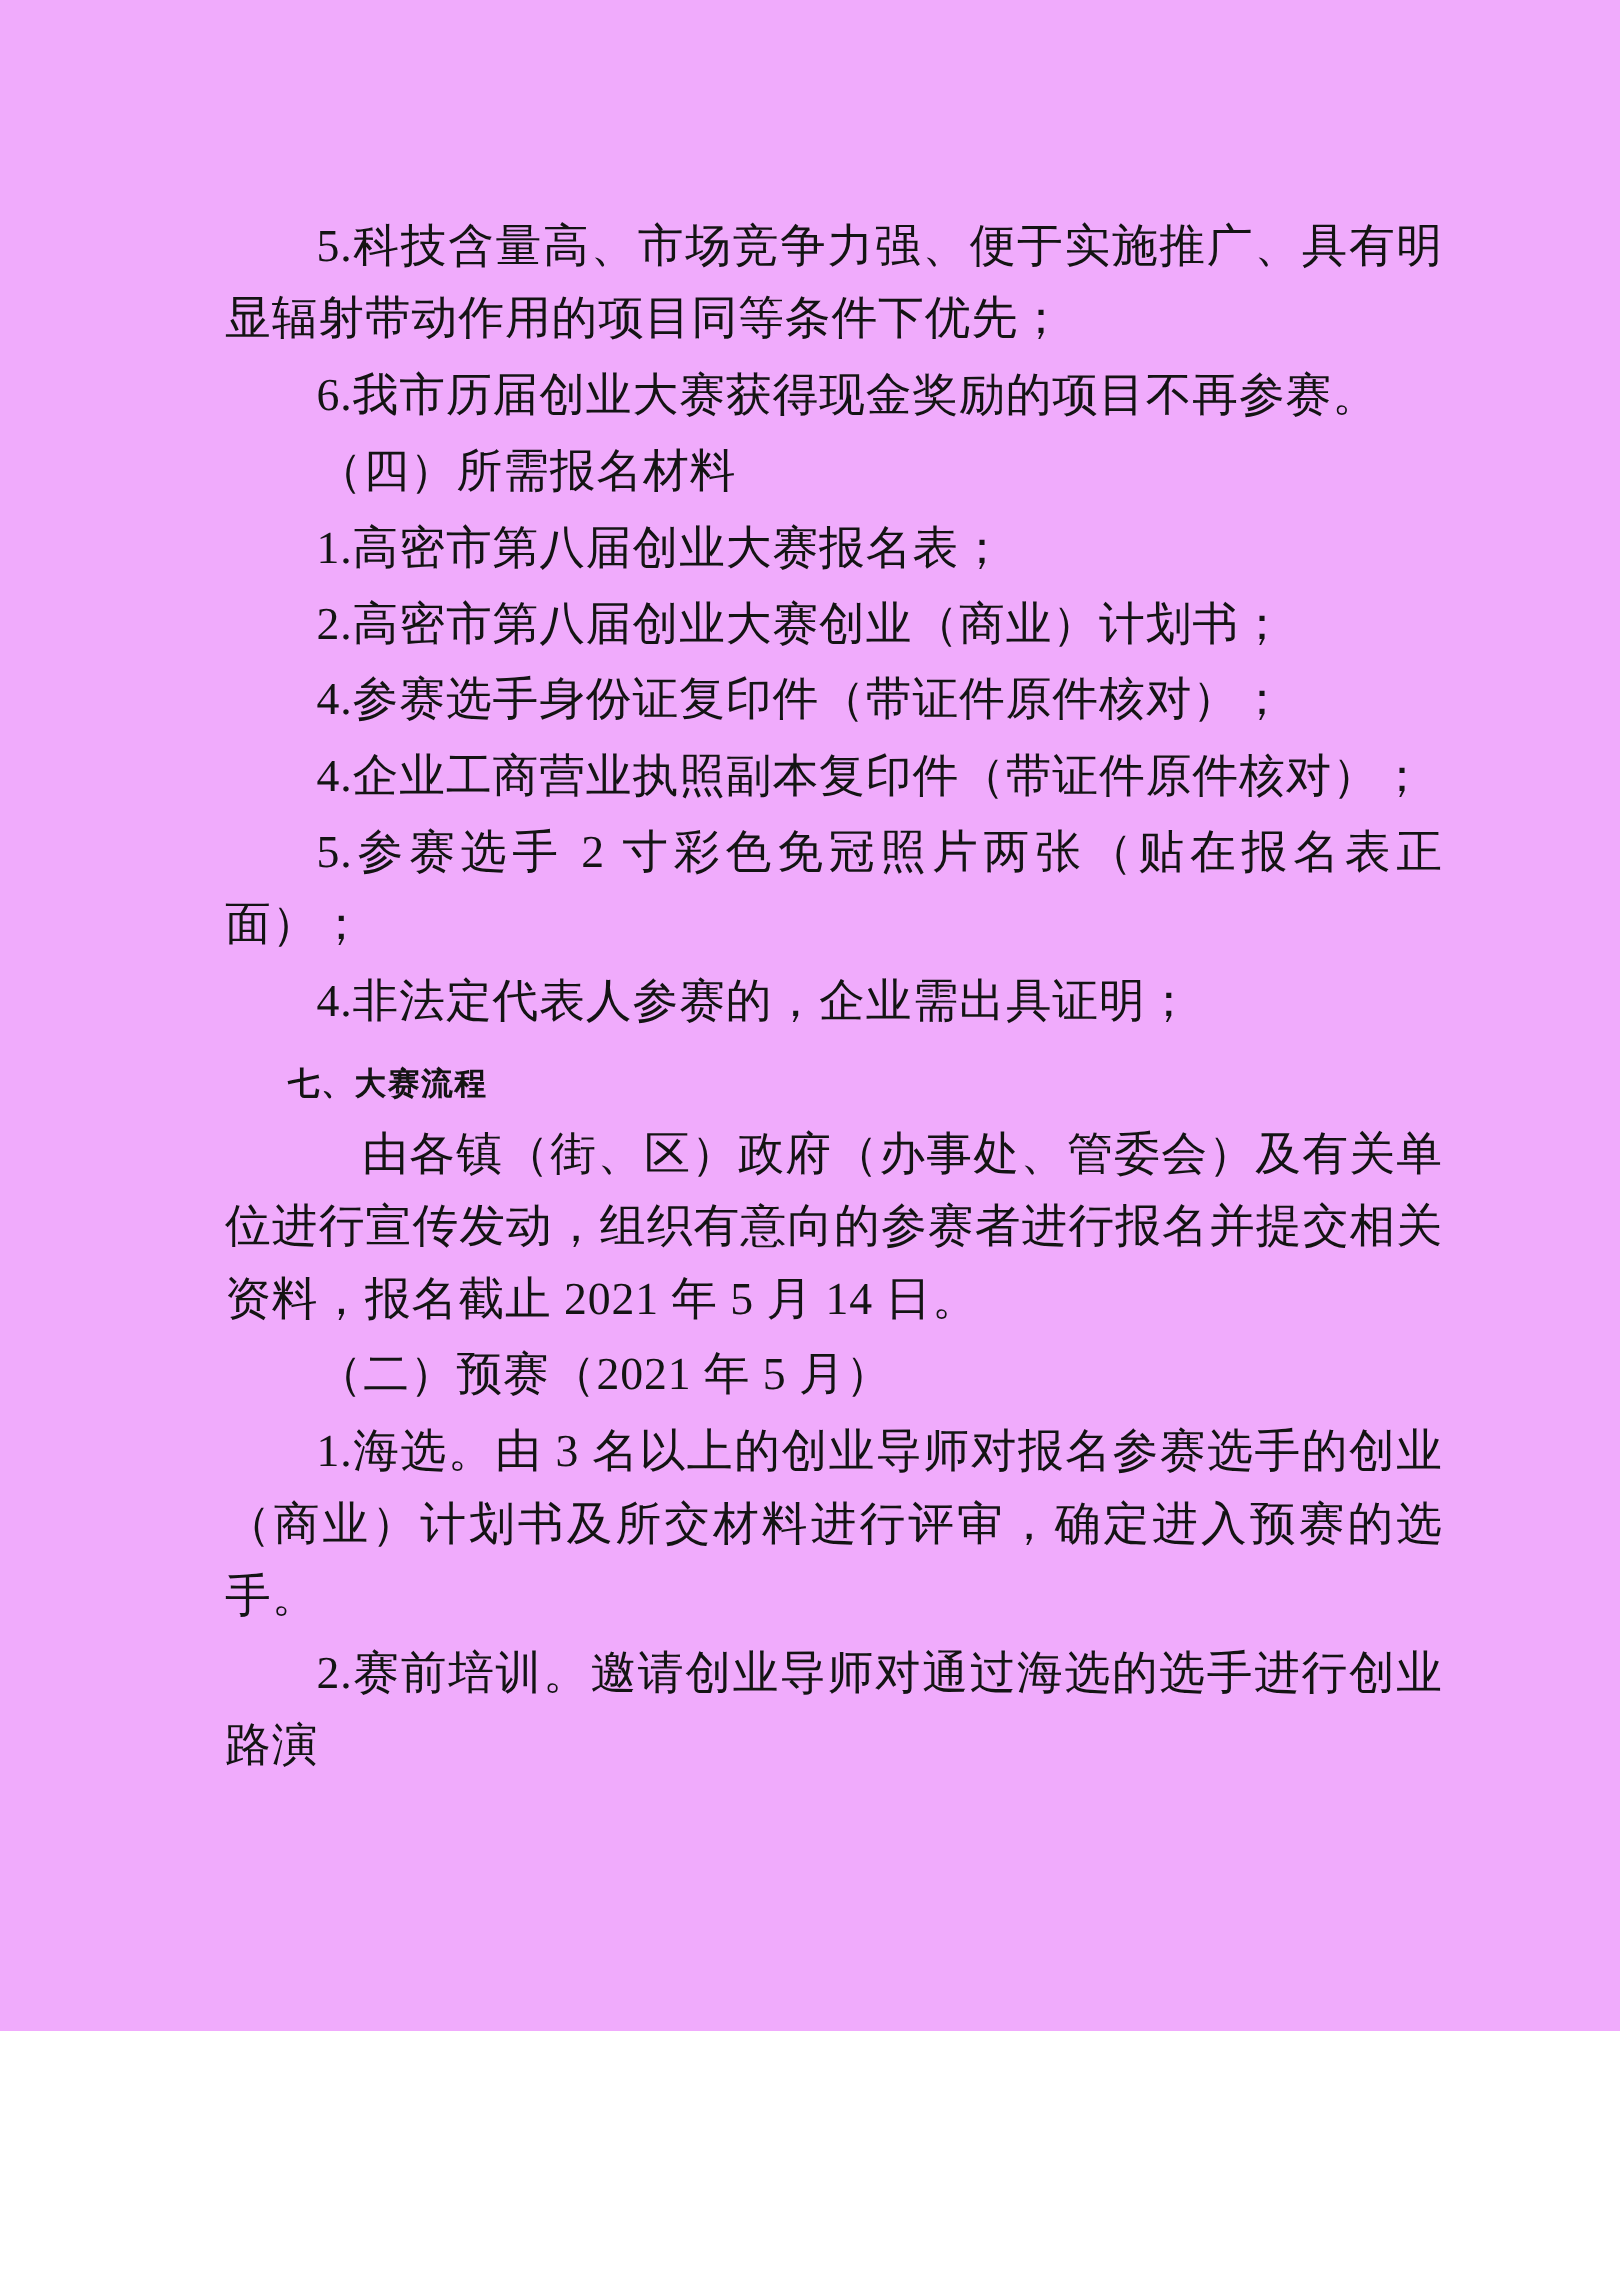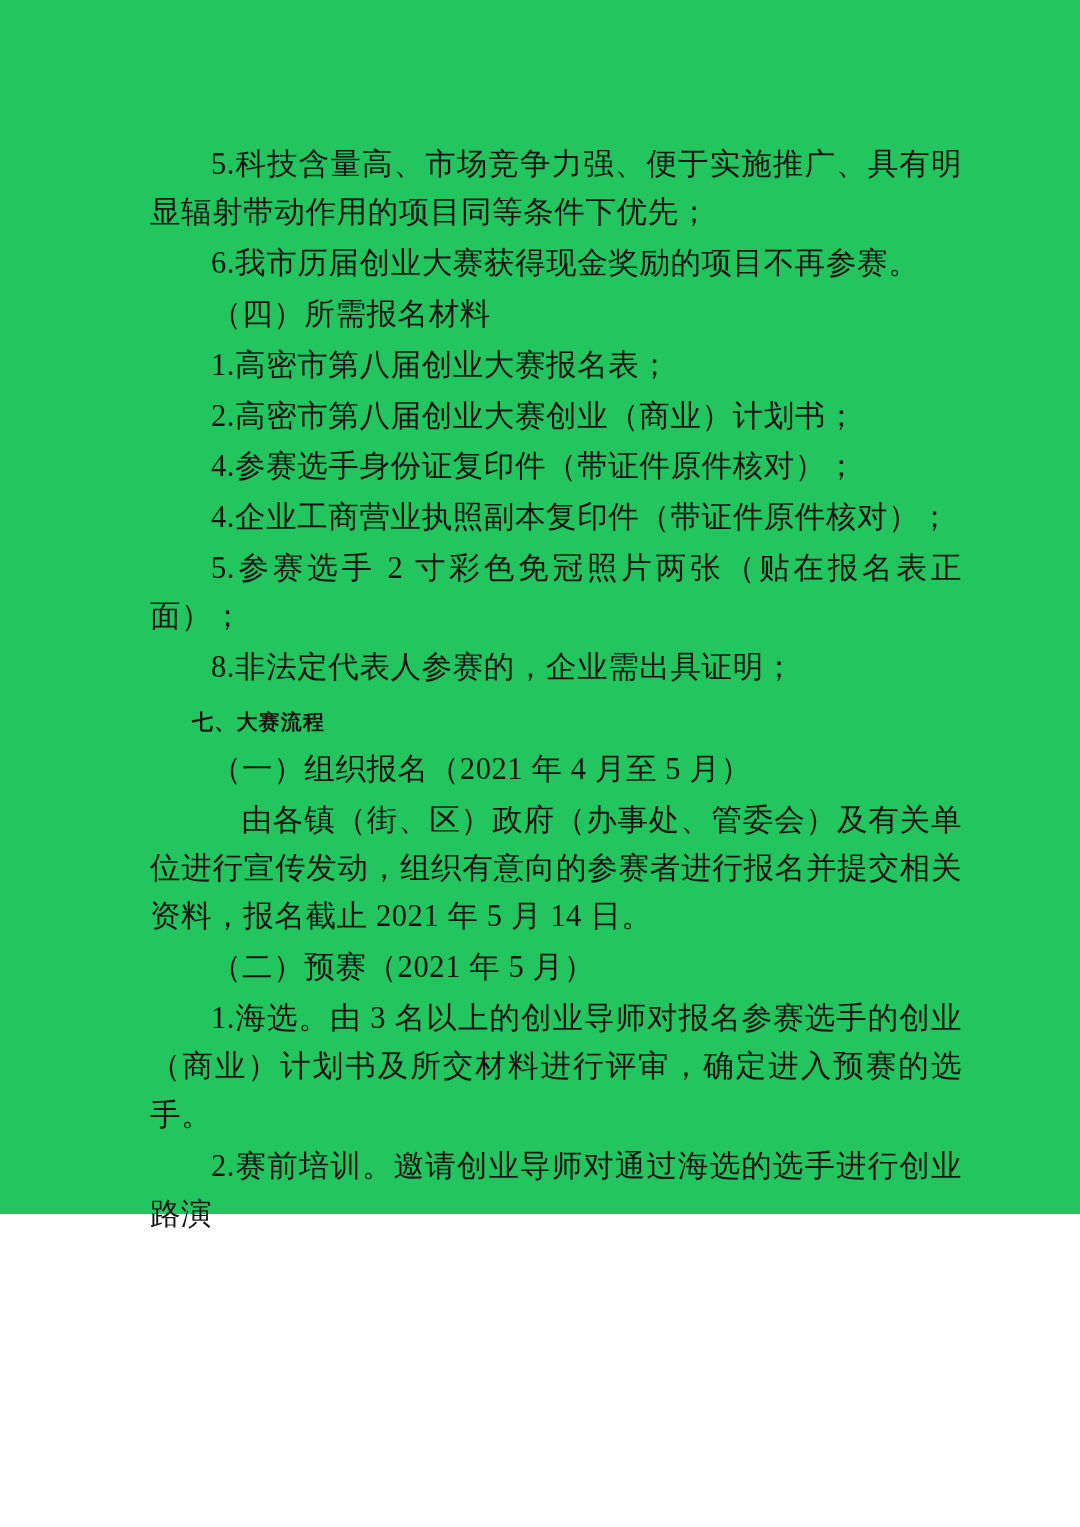--- a/index.html
+++ b/index.html
@@ -10,22 +10,22 @@
   body {
     width: 1080px;
     height: 1527px;
     font-family: "Liberation Serif", "DejaVu Serif", serif;
     color: #1a1a1a;
     overflow: hidden;
   }
   .page {
     position: relative;
     width: 1080px;
-    height: 1214px;
-    background: #22c55e;
+    height: 1354px;
+    background: #f0abfc;
     box-sizing: border-box;
     padding: 140px 118px 40px 150px;
   }
   .doc-body {
     font-size: 30.5px;
     line-height: 1.585;
     letter-spacing: 0.6px;
     text-align: justify;
     text-justify: inter-ideograph;
     color: #141414;
@@ -55,22 +55,21 @@
   <div class="doc-body">
 
     <p class="para hang">5.科技含量高、市场竞争力强、便于实施推广、具有明显辐射带动作用的项目同等条件下优先；</p>
     <p class="para hang">6.我市历届创业大赛获得现金奖励的项目不再参赛。</p>
     <p class="para hang">（四）所需报名材料</p>
     <p class="para hang">1.高密市第八届创业大赛报名表；</p>
     <p class="para hang">2.高密市第八届创业大赛创业（商业）计划书；</p>
     <p class="para hang">4.参赛选手身份证复印件（带证件原件核对）；</p>
     <p class="para hang">4.企业工商营业执照副本复印件（带证件原件核对）；</p>
     <p class="para hang">5.参赛选手 2 寸彩色免冠照片两张（贴在报名表正面）；</p>
-    <p class="para hang">8.非法定代表人参赛的，企业需出具证明；</p>
+    <p class="para hang">4.非法定代表人参赛的，企业需出具证明；</p>
     <p class="heading">七、大赛流程</p>
-    <p class="para hang">（一）组织报名（2021 年 4 月至 5 月）</p>
     <p class="para wide-indent">由各镇（街、区）政府（办事处、管委会）及有关单位进行宣传发动，组织有意向的参赛者进行报名并提交相关资料，报名截止 2021 年 5 月 14 日。</p>
     <p class="para hang">（二）预赛（2021 年 5 月）</p>
     <p class="para hang">1.海选。由 3 名以上的创业导师对报名参赛选手的创业（商业）计划书及所交材料进行评审，确定进入预赛的选手。</p>
     <p class="para hang">2.赛前培训。邀请创业导师对通过海选的选手进行创业路演</p>
 
   </div>
 </div>
 
 </body></html>

